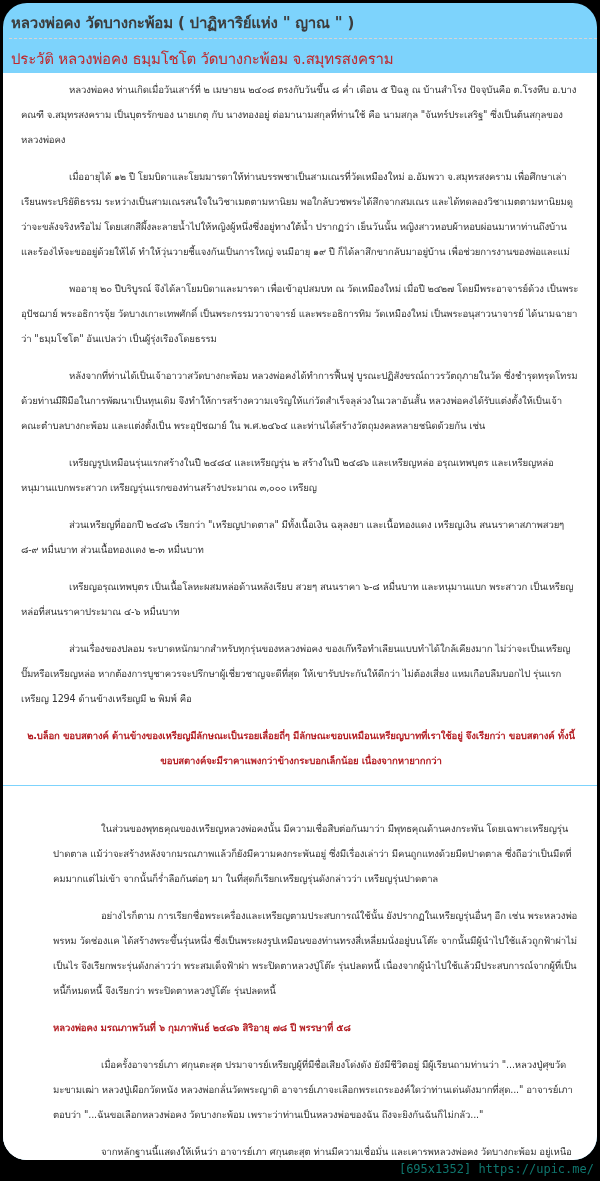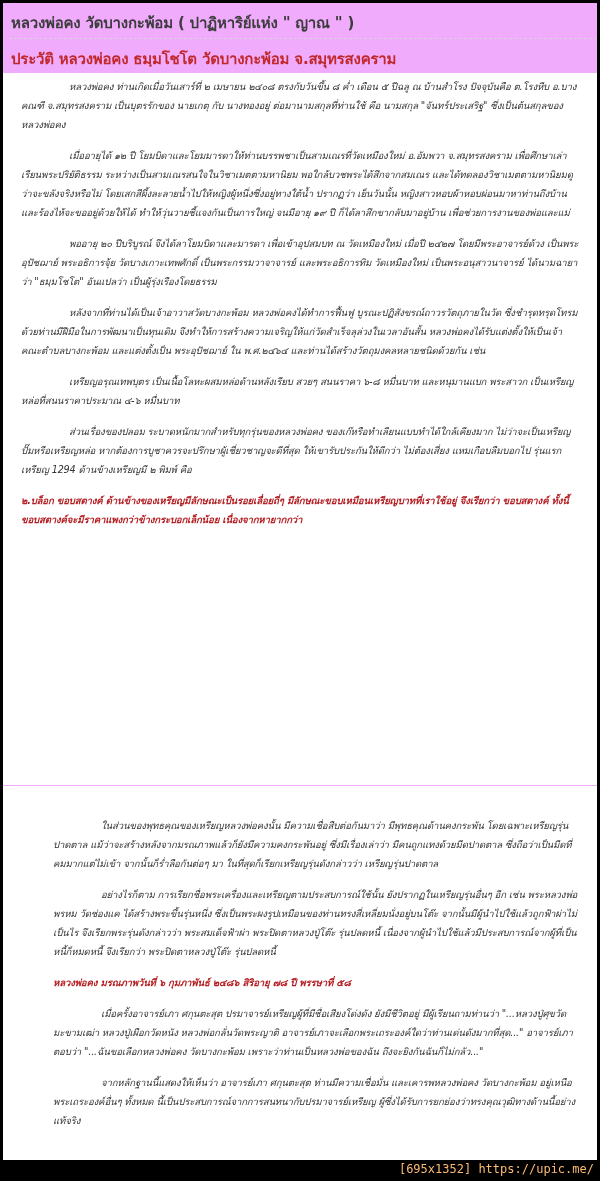--- a/index.html
+++ b/index.html
@@ -13,22 +13,23 @@
     position: relative;
     overflow: hidden;
     font-family: "DejaVu Sans", "Liberation Sans", sans-serif;
   }
   .page {
     position: absolute;
     left: 3px;
     top: 3px;
     width: 594px;
     height: 1157px;
-    background: #f0abfc;
+    background: #7dd3fc;
     overflow: hidden;
+    border-radius: 24px;
   }
   .title {
     position: absolute;
     left: 8px;
     top: 8px;
     font-size: 15px;
     font-weight: bold;
     color: #3c3c3c;
     white-space: nowrap;
     letter-spacing: -0.2px;
@@ -38,21 +39,21 @@
     left: 6px;
     right: 0;
     top: 35px;
     border-top: 1px dashed #d4d4d4;
   }
   .subtitle {
     position: absolute;
     left: 8px;
     top: 44px;
     font-size: 15px;
-    font-weight: bold;
+    font-weight: normal;
     color: #c0282c;
     white-space: nowrap;
     letter-spacing: -0.2px;
   }
   .body-area {
     position: absolute;
     left: 0;
     top: 70px;
     width: 594px;
     height: 712px;
@@ -67,26 +68,25 @@
     background: #eef4fa;
   }
   .body-inner {
     position: absolute;
     left: 18px;
     top: 0;
     width: 560px;
   }
   .para {
     font-size: 9.6px;
-    line-height: 19px;
+    line-height: 25px;
     color: #333333;
     text-indent: 48px;
     margin: 0 0 12px 0;
     letter-spacing: -0.15px;
-    font-style: italic;
   }
   .para.red {
     color: #b52025;
     font-weight: bold;
     text-indent: 0;
   }
   .quote-block {
     position: absolute;
     left: 0;
     top: 783px;
@@ -116,42 +116,44 @@
     width: 600px;
     height: 21px;
     background: #000000;
   }
   .footer-text {
     position: absolute;
     right: 6px;
     top: 2px;
     font-family: "DejaVu Sans Mono", "Liberation Mono", monospace;
     font-size: 12px;
-    color: #fdba74;
+    color: #0f766e;
     white-space: nowrap;
   }
 </style>
 </head>
 <body>
 
 <div class="page">
   <div class="title">หลวงพ่อคง วัดบางกะพ้อม ( ปาฏิหาริย์แห่ง " ญาณ " )</div>
   <div class="separator"></div>
   <div class="subtitle">ประวัติ หลวงพ่อคง ธมฺมโชโต วัดบางกะพ้อม จ.สมุทรสงคราม</div>
 
   <div class="body-strip"></div>
   <div class="body-area">
     <div class="body-inner">
       <p class="para" style="margin-top:4px;">หลวงพ่อคง ท่านเกิดเมื่อวันเสาร์ที่ ๒ เมษายน ๒๔๐๘ ตรงกับวันขึ้น ๘ ค่ำ เดือน ๕ ปีฉลู ณ บ้านสำโรง ปัจจุบันคือ ต.โรงหีบ อ.บางคณฑี จ.สมุทรสงคราม เป็นบุตรรักของ นายเกตุ กับ นางทองอยู่ ต่อมานามสกุลที่ท่านใช้ คือ นามสกุล "จันทร์ประเสริฐ" ซึ่งเป็นต้นสกุลของหลวงพ่อคง</p>
       <p class="para">เมื่ออายุได้ ๑๒ ปี โยมบิดาและโยมมารดาให้ท่านบรรพชาเป็นสามเณรที่วัดเหมืองใหม่ อ.อัมพวา จ.สมุทรสงคราม เพื่อศึกษาเล่าเรียนพระปริยัติธรรม ระหว่างเป็นสามเณรสนใจในวิชาเมตตามหานิยม พอใกล้บวชพระได้สึกจากสมเณร และได้ทดลองวิชาเมตตามหานิยมดูว่าจะขลังจริงหรือไม่ โดยเสกสีผึ้งละลายน้ำไปให้หญิงผู้หนึ่งซึ่งอยู่ทางใต้น้ำ ปรากฏว่า เย็นวันนั้น หญิงสาวหอบผ้าหอบผ่อนมาหาท่านถึงบ้าน และร้องไห้จะขออยู่ด้วยให้ได้ ทำให้วุ่นวายชี้แจงกันเป็นการใหญ่ จนมีอายุ ๑๙ ปี ก็ได้ลาสึกขากลับมาอยู่บ้าน เพื่อช่วยการงานของพ่อและแม่</p>
       <p class="para">พออายุ ๒๐ ปีบริบูรณ์ จึงได้ลาโยมบิดาและมารดา เพื่อเข้าอุปสมบท ณ วัดเหมืองใหม่ เมื่อปี ๒๔๒๗ โดยมีพระอาจารย์ด้วง เป็นพระอุปัชฌาย์ พระอธิการจุ้ย วัดบางเกาะเทพศักดิ์ เป็นพระกรรมวาจาจารย์ และพระอธิการทิม วัดเหมืองใหม่ เป็นพระอนุสาวนาจารย์ ได้นามฉายาว่า "ธมฺมโชโต" อันแปลว่า เป็นผู้รุ่งเรืองโดยธรรม</p>
       <p class="para">หลังจากที่ท่านได้เป็นเจ้าอาวาสวัดบางกะพ้อม หลวงพ่อคงได้ทำการฟื้นฟู บูรณะปฏิสังขรณ์ถาวรวัตถุภายในวัด ซึ่งชำรุดทรุดโทรม ด้วยท่านมีฝีมือในการพัฒนาเป็นทุนเดิม จึงทำให้การสร้างความเจริญให้แก่วัดสำเร็จลุล่วงในเวลาอันสั้น หลวงพ่อคงได้รับแต่งตั้งให้เป็นเจ้าคณะตำบลบางกะพ้อม และแต่งตั้งเป็น พระอุปัชฌาย์ ใน พ.ศ.๒๔๖๔ และท่านได้สร้างวัตถุมงคลหลายชนิดด้วยกัน เช่น</p>
+      <p class="para">เหรียญรูปเหมือนรุ่นแรกสร้างในปี ๒๔๘๔ และเหรียญรุ่น ๒ สร้างในปี ๒๔๘๖ และเหรียญหล่อ อรุณเทพบุตร และเหรียญหล่อ หนุมานแบกพระสาวก เหรียญรุ่นแรกของท่านสร้างประมาณ ๓,๐๐๐ เหรียญ</p>
+      <p class="para">ส่วนเหรียญที่ออกปี ๒๔๘๖ เรียกว่า "เหรียญปาดตาล" มีทั้งเนื้อเงิน ฉลุลงยา และเนื้อทองแดง เหรียญเงิน สนนราคาสภาพสวยๆ ๘-๙ หมื่นบาท ส่วนเนื้อทองแดง ๒-๓ หมื่นบาท</p>
       <p class="para">เหรียญอรุณเทพบุตร เป็นเนื้อโลหะผสมหล่อด้านหลังเรียบ สวยๆ สนนราคา ๖-๘ หมื่นบาท และหนุมานแบก พระสาวก เป็นเหรียญหล่อที่สนนราคาประมาณ ๔-๖ หมื่นบาท</p>
       <p class="para">ส่วนเรื่องของปลอม ระบาดหนักมากสำหรับทุกรุ่นของหลวงพ่อคง ของเก๊หรือทำเลียนแบบทำได้ใกล้เคียงมาก ไม่ว่าจะเป็นเหรียญปั๊มหรือเหรียญหล่อ หากต้องการบูชาควรจะปรึกษาผู้เชี่ยวชาญจะดีที่สุด ให้เขารับประกันให้ดีกว่า ไม่ต้องเสี่ยง แหมเกือบลืมบอกไป รุ่นแรกเหรียญ 1294 ด้านข้างเหรียญมี ๒ พิมพ์ คือ</p>
-      <p class="para red" style="margin-bottom:16px;">๒.บล็อก ขอบสตางค์ ด้านข้างของเหรียญมีลักษณะเป็นรอยเลื่อยถี่ๆ มีลักษณะขอบเหมือนเหรียญบาทที่เราใช้อยู่ จึงเรียกว่า ขอบสตางค์ ทั้งนี้ ขอบสตางค์จะมีราคาแพงกว่าข้างกระบอกเล็กน้อย เนื่องจากหายากกว่า</p>
+      <p class="para red" style="margin-bottom:16px;text-align:center;">๒.บล็อก ขอบสตางค์ ด้านข้างของเหรียญมีลักษณะเป็นรอยเลื่อยถี่ๆ มีลักษณะขอบเหมือนเหรียญบาทที่เราใช้อยู่ จึงเรียกว่า ขอบสตางค์ ทั้งนี้ ขอบสตางค์จะมีราคาแพงกว่าข้างกระบอกเล็กน้อย เนื่องจากหายากกว่า</p>
     </div>
   </div>
 
   <div class="quote-strip"></div>
   <div class="quote-block">
     <div class="quote-inner">
       <p class="para">ในส่วนของพุทธคุณของเหรียญหลวงพ่อคงนั้น มีความเชื่อสืบต่อกันมาว่า มีพุทธคุณด้านคงกระพัน โดยเฉพาะเหรียญรุ่นปาดตาล แม้ว่าจะสร้างหลังจากมรณภาพแล้วก็ยังมีความคงกระพันอยู่ ซึ่งมีเรื่องเล่าว่า มีคนถูกแทงด้วยมีดปาดตาล ซึ่งถือว่าเป็นมีดที่คมมากแต่ไม่เข้า จากนั้นก็ร่ำลือกันต่อๆ มา ในที่สุดก็เรียกเหรียญรุ่นดังกล่าวว่า เหรียญรุ่นปาดตาล</p>
       <p class="para">อย่างไรก็ตาม การเรียกชื่อพระเครื่องและเหรียญตามประสบการณ์ใช้นั้น ยังปรากฏในเหรียญรุ่นอื่นๆ อีก เช่น พระหลวงพ่อพรหม วัดช่องแค ได้สร้างพระขึ้นรุ่นหนึ่ง ซึ่งเป็นพระผงรูปเหมือนของท่านทรงสี่เหลี่ยมนั่งอยู่บนโต๊ะ จากนั้นมีผู้นำไปใช้แล้วถูกฟ้าผ่าไม่เป็นไร จึงเรียกพระรุ่นดังกล่าวว่า พระสมเด็จฟ้าผ่า พระปิดตาหลวงปู่โต๊ะ รุ่นปลดหนี้ เนื่องจากผู้นำไปใช้แล้วมีประสบการณ์จากผู้ที่เป็นหนี้ก็หมดหนี้ จึงเรียกว่า พระปิดตาหลวงปู่โต๊ะ รุ่นปลดหนี้</p>
       <p class="para red">หลวงพ่อคง มรณภาพวันที่ ๖ กุมภาพันธ์ ๒๔๘๖ สิริอายุ ๗๘ ปี พรรษาที่ ๕๘</p>
       <p class="para">เมื่อครั้งอาจารย์เภา ศกุนตะสุต ปรมาจารย์เหรียญผู้ที่มีชื่อเสียงโด่งดัง ยังมีชีวิตอยู่ มีผู้เรียนถามท่านว่า "...หลวงปู่ศุขวัดมะขามเฒ่า หลวงปู่เผือกวัดหนัง หลวงพ่อกลั่นวัดพระญาติ อาจารย์เภาจะเลือกพระเถระองค์ใดว่าท่านเด่นดังมากที่สุด..." อาจารย์เภาตอบว่า "...ฉันขอเลือกหลวงพ่อคง วัดบางกะพ้อม เพราะว่าท่านเป็นหลวงพ่อของฉัน ถึงจะยิงกันฉันก็ไม่กลัว..."</p>

